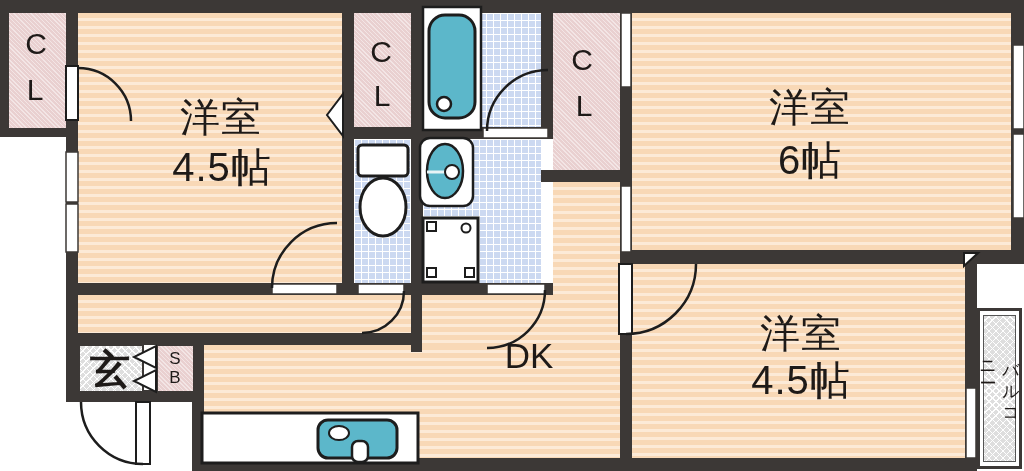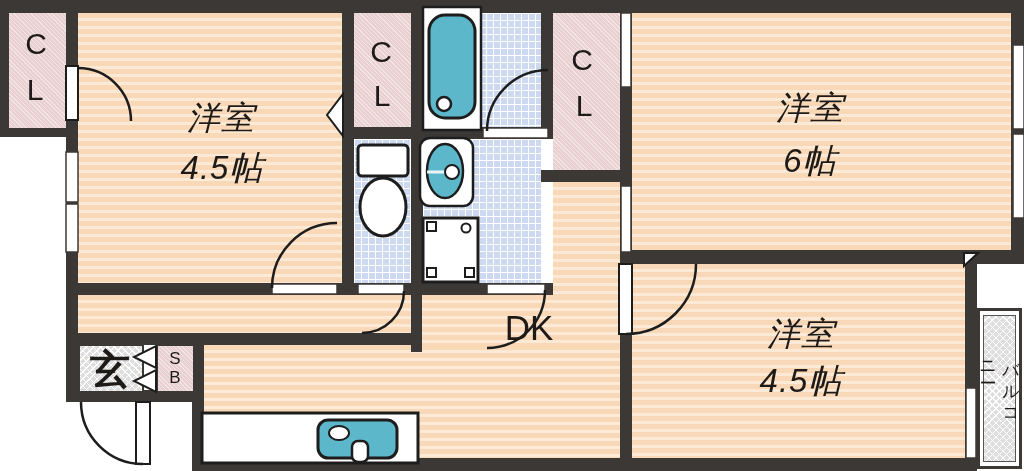--- a/index.html
+++ b/index.html
@@ -5,21 +5,21 @@
   html,body{margin:0;padding:0;background:#fff;}
   #plan{position:relative;width:1024px;height:471px;background:#fff;overflow:hidden;
         font-family:"Liberation Sans","DejaVu Sans",sans-serif;color:#1e1a18;}
   .wall{position:absolute;background:#3c3836;}
   .floor{position:absolute;}
   .peach{background:repeating-linear-gradient(to bottom,#f8d8b6 0px,#f8d8b6 5px,#fcead7 5px,#fcead7 8px);}
   .pink{background-color:#e9d0d0;background-image:repeating-linear-gradient(45deg,rgba(255,255,255,.45) 0 1px,rgba(0,0,0,0) 1px 3px);}
   .tile{background-color:#ccd9f1;background-image:repeating-linear-gradient(to right,#fff 0 1px,rgba(0,0,0,0) 1px 7px),repeating-linear-gradient(to bottom,#fff 0 1px,rgba(0,0,0,0) 1px 7px);}
   .hatch{background-color:#dedede;background-image:repeating-linear-gradient(45deg,#fff 0 1px,rgba(0,0,0,0) 1px 5px),repeating-linear-gradient(-45deg,#fff 0 1px,rgba(0,0,0,0) 1px 5px);}
   .lbl{position:absolute;transform:translate(-50%,-50%);white-space:nowrap;font-weight:500;line-height:1;}
-  .room-lbl{font-size:33px;letter-spacing:1px;font-style:italic;}
+  .room-lbl{font-size:40px;letter-spacing:1px;}
   .dk-lbl{font-size:35px;}
   .cl-lbl{font-size:30px;font-weight:400;}
   .gen-lbl{font-size:40px;font-weight:600;}
   .sb-lbl{font-size:17px;font-weight:400;}
   .balc-box{position:absolute;left:977px;top:308px;width:45px;height:161px;background:#fff;
             border:3px solid #3c3836;box-sizing:border-box;}
   .balc-in{position:absolute;left:3px;top:4px;right:3px;bottom:4px;border:1.5px solid #555;box-sizing:border-box;}
   .balc-lbl{position:absolute;left:50%;top:50%;transform:translate(-50%,-50%);
             writing-mode:vertical-rl;text-orientation:upright;font-size:17px;letter-spacing:4px;font-weight:500;}
   .gen-box{position:absolute;left:78px;top:344px;width:66px;height:49px;border:2px solid #3c3836;box-sizing:border-box;}
@@ -146,21 +146,21 @@
       <rect x="352" y="441" width="16" height="21" rx="6" fill="#fff" stroke="#1d1d1d" stroke-width="2.5"></rect>
     </g>
   </svg>
 
   <div class="lbl room-lbl" style="left:221px;top:117px">洋室</div>
   <div class="lbl room-lbl" style="left:222px;top:167px">4.5帖</div>
   <div class="lbl room-lbl" style="left:810px;top:107px">洋室</div>
   <div class="lbl room-lbl" style="left:810px;top:160px">6帖</div>
   <div class="lbl room-lbl" style="left:801px;top:333px">洋室</div>
   <div class="lbl room-lbl" style="left:801px;top:380px">4.5帖</div>
-  <div class="lbl dk-lbl" style="left:529px;top:327px">DK</div>
+  <div class="lbl dk-lbl" style="left:529px;top:355px">DK</div>
 
   <div class="lbl cl-lbl" style="left:36px;top:44px">C</div>
   <div class="lbl cl-lbl" style="left:35px;top:90px">L</div>
   <div class="lbl cl-lbl" style="left:381px;top:52px">C</div>
   <div class="lbl cl-lbl" style="left:382px;top:96px">L</div>
   <div class="lbl cl-lbl" style="left:582px;top:60px">C</div>
   <div class="lbl cl-lbl" style="left:584px;top:106px">L</div>
 
   <div class="lbl gen-lbl" style="left:110px;top:369px">玄</div>
   <div class="lbl sb-lbl" style="left:175px;top:358px">S</div>

